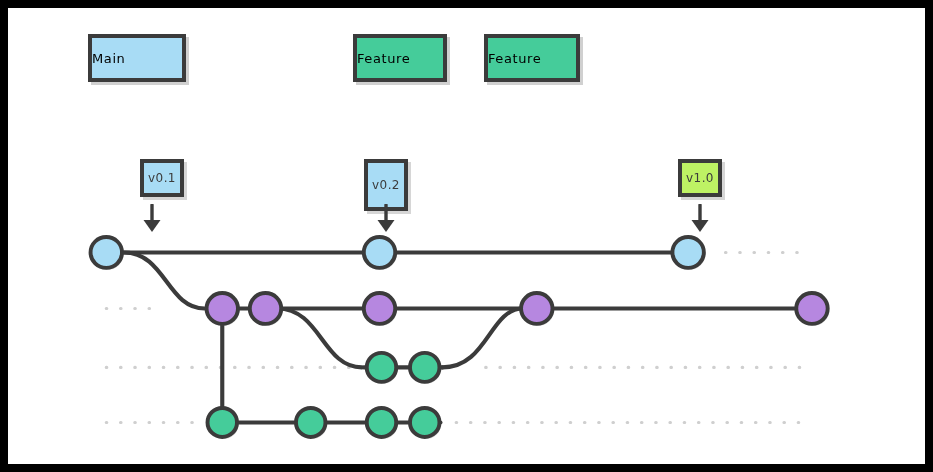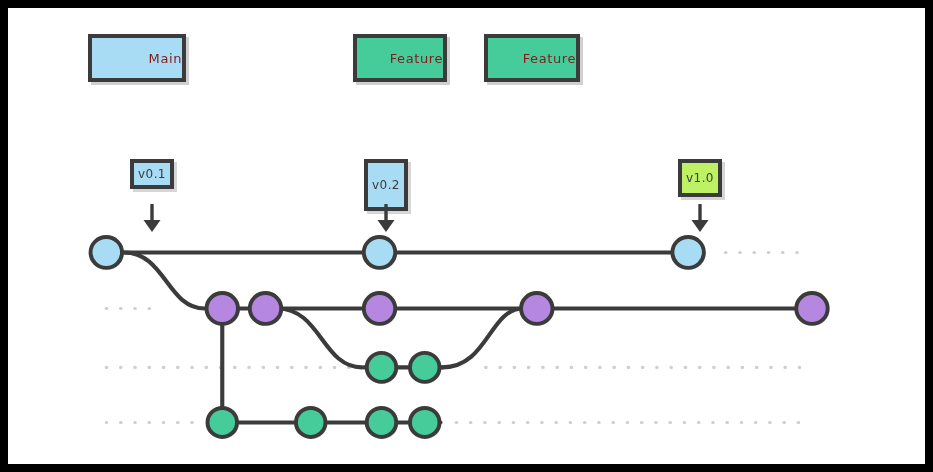--- a/index.html
+++ b/index.html
@@ -26,23 +26,23 @@
     inset: 0;
     width: 100%;
     height: 100%;
   }
   .legend-box {
     position: absolute;
     box-sizing: border-box;
     border: 4px solid #3b3b3b;
     display: flex;
     align-items: center;
-    justify-content: flex-end;
+    justify-content: flex-start;
     font-size: 13px;
-    color: #7f1d1d;
+    color: #000000;
     letter-spacing: 0.6px;
     box-shadow: 3px 3px 0 rgba(120,120,120,0.35);
   }
   .tag-box {
     position: absolute;
     box-sizing: border-box;
     border: 4px solid #3b3b3b;
     display: flex;
     align-items: center;
     justify-content: center;
@@ -151,21 +151,21 @@
         <span>Main</span>
       </div>
       <div class="legend-box" style="left: 345px; top: 26px; width: 94px; height: 48px; background: rgb(69, 204, 154); pointer-events: auto;">
         <span>Feature</span>
       </div>
       <div class="legend-box" style="left: 476px; top: 26px; width: 96px; height: 48px; background: rgb(69, 204, 154); pointer-events: auto;">
         <span>Feature</span>
       </div>
     </div>
   <div class="overlay" id="tag-layer">
-      <div class="tag-box" style="left: 122px; top: 151px; width: 44px; height: 30px; background: rgb(168, 220, 245); pointer-events: auto;">
+      <div class="tag-box" style="left: 132px; top: 151px; width: 44px; height: 38px; background: rgb(168, 220, 245); pointer-events: auto;">
         <span>v0.1</span>
       </div>
       <div class="arrow-wrap" style="left: 131px; top: 196px;"><svg viewBox="0 0 26 30" width="26" height="30">
           <line x1="13" y1="1" x2="13" y2="19" stroke="#3b3b3b" stroke-width="3.4" stroke-linecap="round"></line>
           <path d="M 4.5 16 L 13 28 L 21.5 16 Z" fill="#3b3b3b"></path>
         </svg></div>
       <div class="tag-box" style="left: 356px; top: 151px; width: 44px; height: 52px; background: rgb(168, 220, 245); pointer-events: auto;">
         <span>v0.2</span>
       </div>
       <div class="arrow-wrap" style="left: 365px; top: 196px;"><svg viewBox="0 0 26 30" width="26" height="30">

